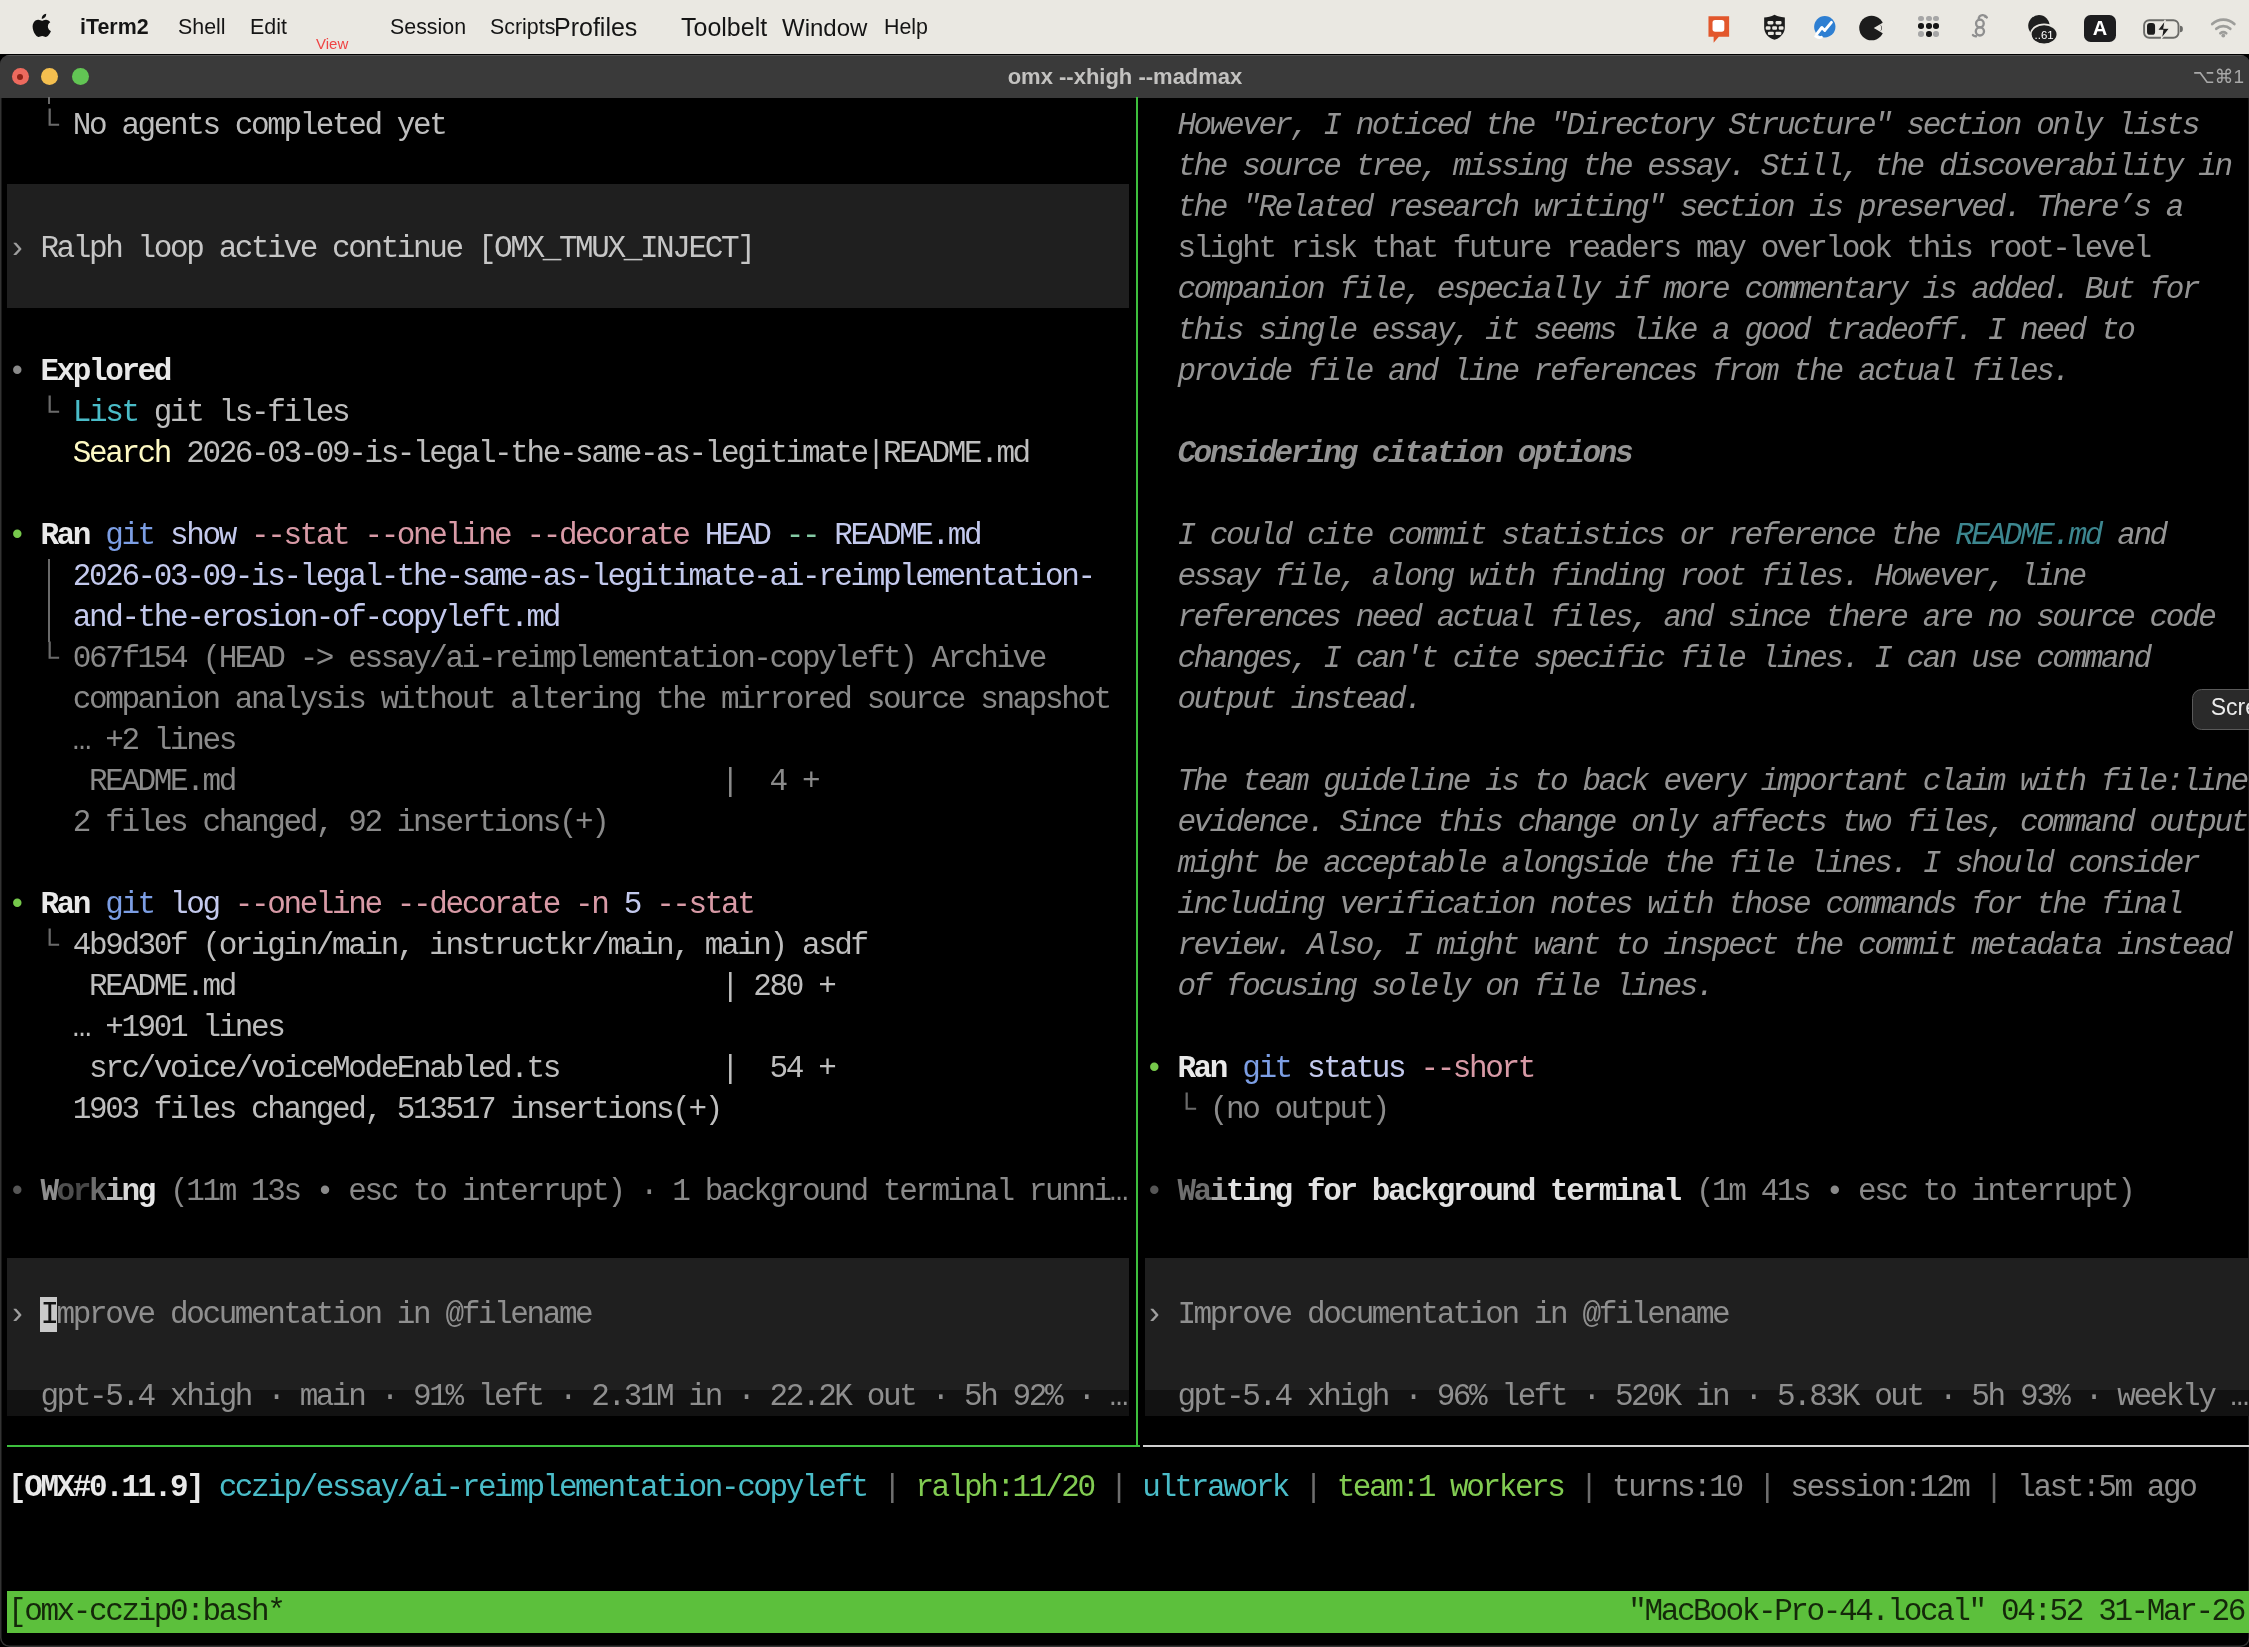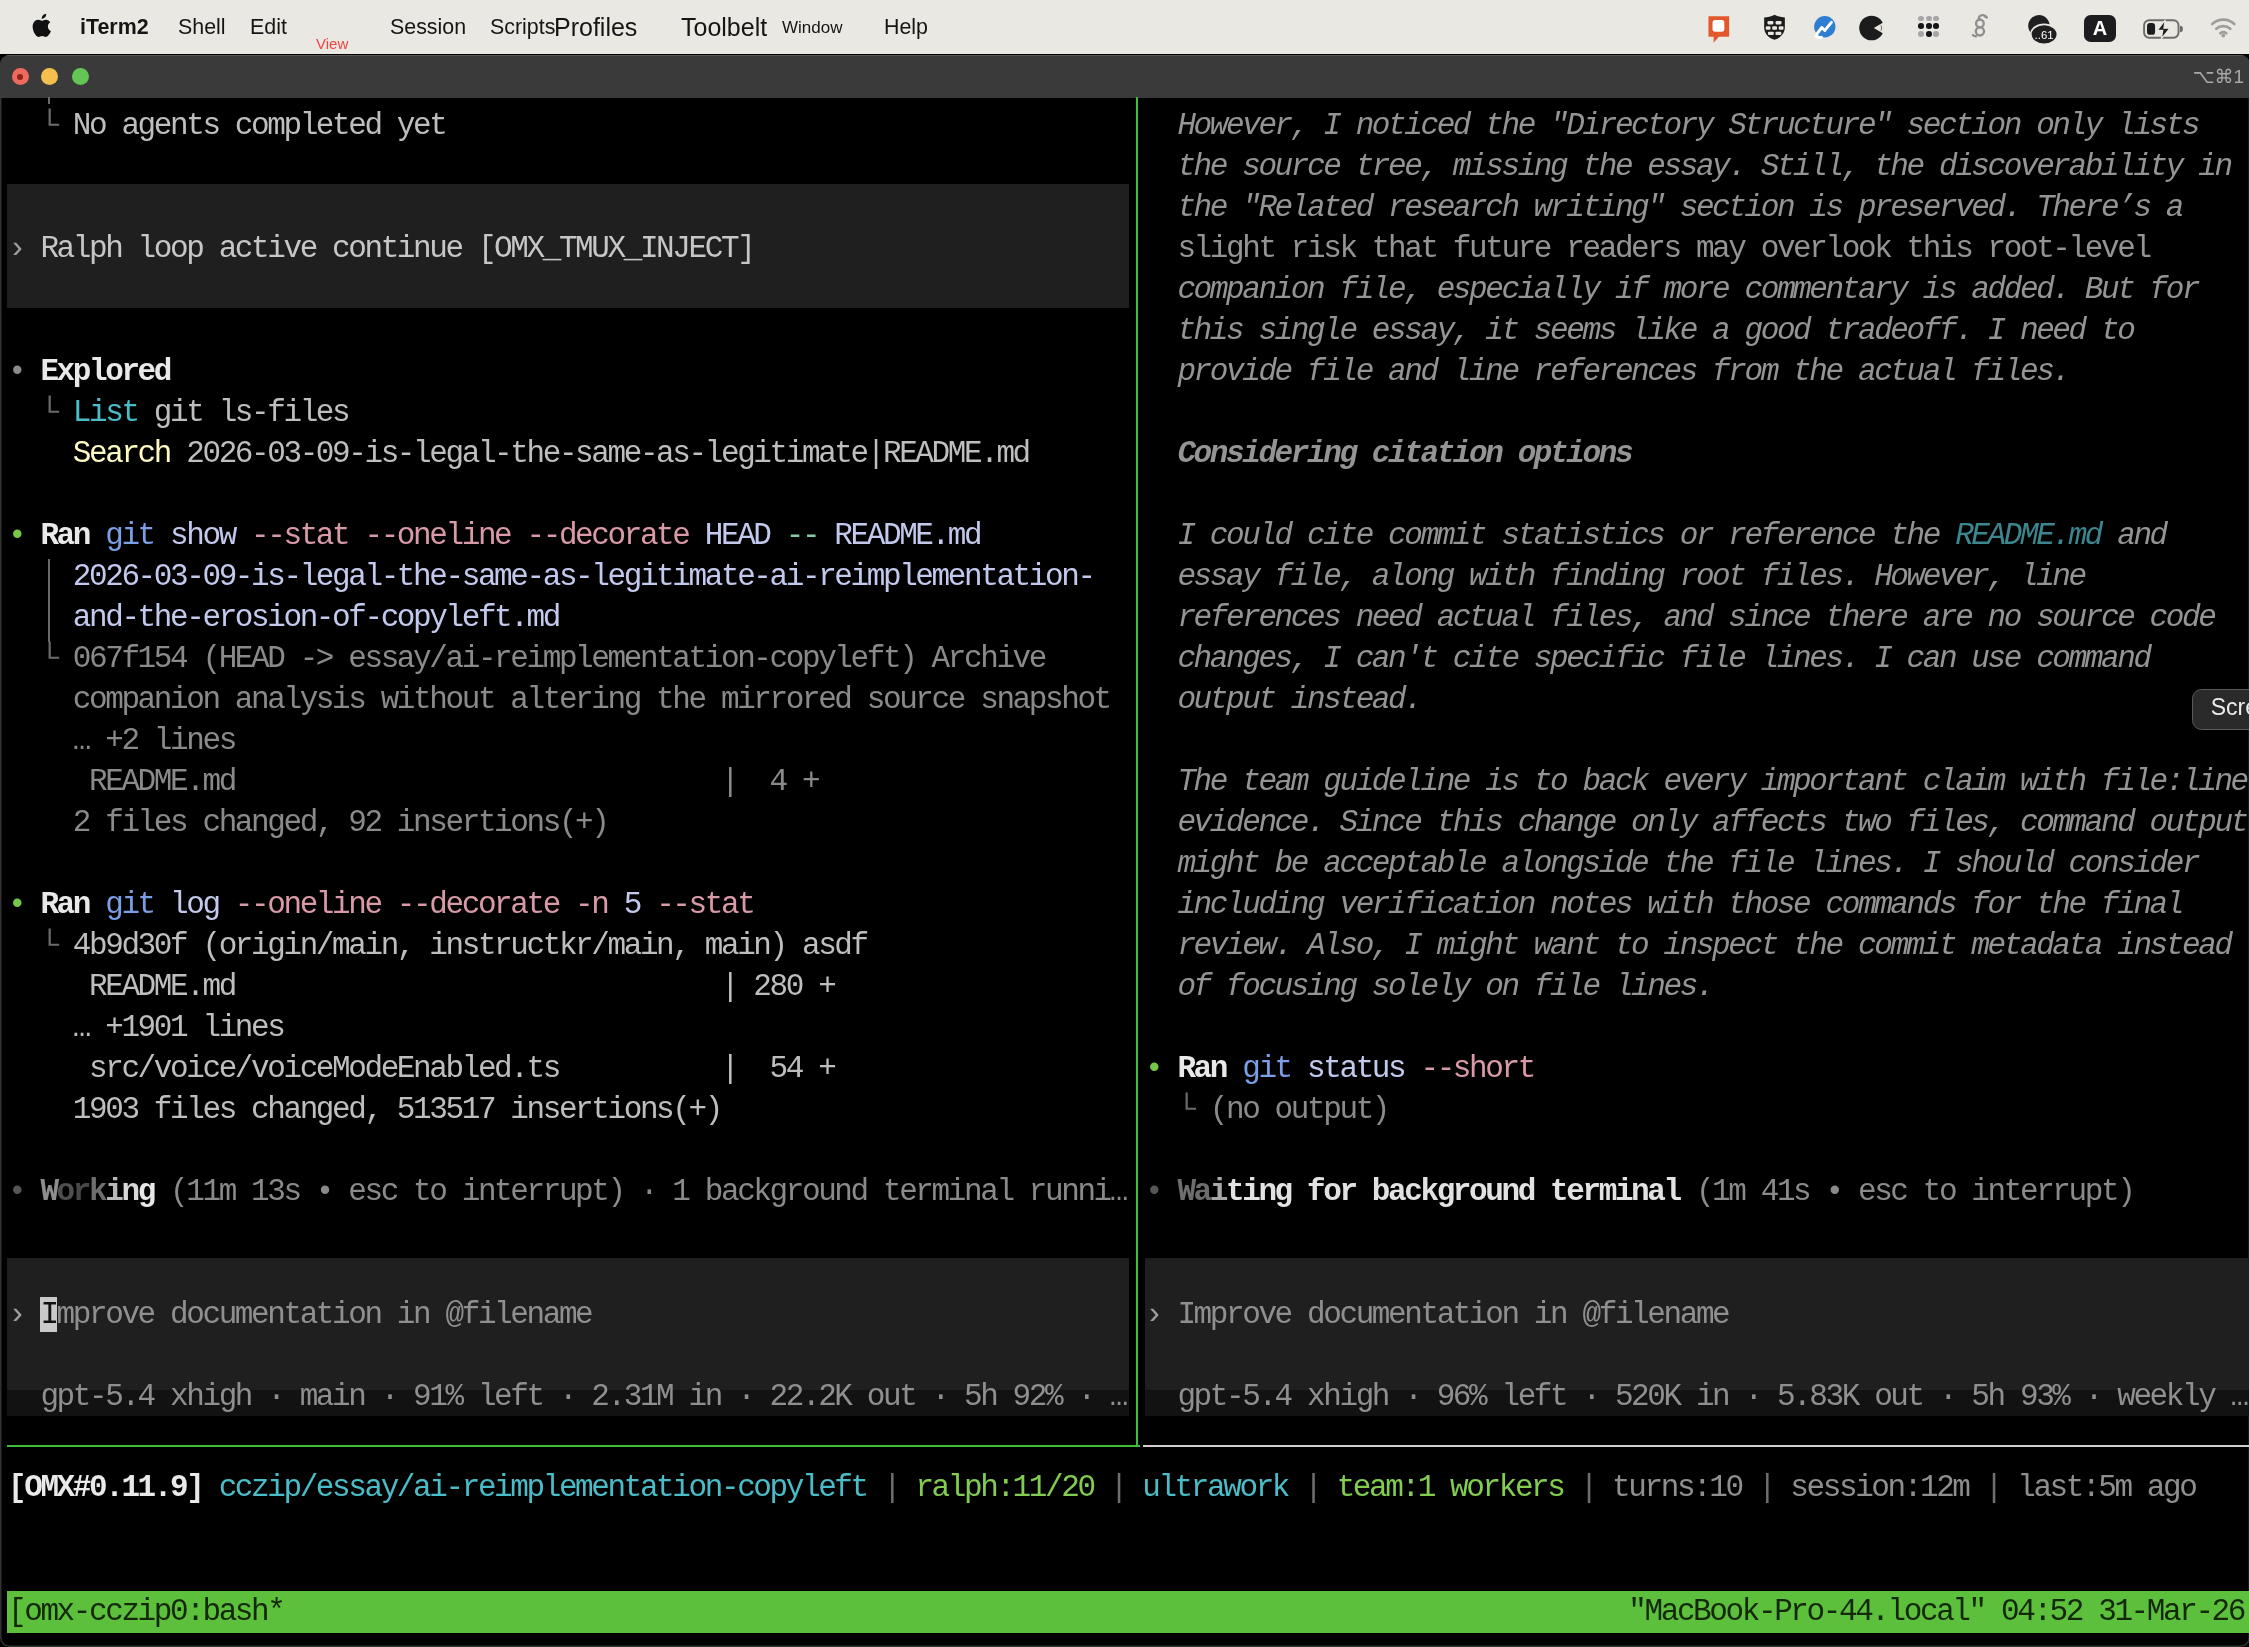--- a/index.html
+++ b/index.html
@@ -18,21 +18,21 @@
 <path fill="#111" d="M19.2 9.2c-2.5-.15-4.6 1.4-5.8 1.4-1.2 0-3.1-1.36-5-1.32-2.6.04-5 1.5-6.3 3.83-2.7 4.67-.7 11.6 1.9 15.4 1.3 1.86 2.8 3.95 4.8 3.87 1.9-.08 2.7-1.24 5-1.24 2.3 0 3 1.24 5 1.2 2.1-.04 3.4-1.9 4.7-3.76 1.5-2.16 2.1-4.25 2.1-4.36-.05-.02-4-1.55-4.1-6.1-.04-3.8 3.1-5.63 3.25-5.72-1.8-2.6-4.5-2.9-5.5-3.2zM17.6 5.8c1-1.26 1.75-3 1.55-4.8-1.5.06-3.3 1-4.4 2.27-.96 1.1-1.8 2.9-1.58 4.6 1.67.13 3.38-.85 4.43-2.1z"></path>
 </svg>
 <div style="position:absolute;left:80px;top:0;height:54px;line-height:55px;font-size:21.4px;font-weight:bold;color:#151515">iTerm2</div>
 <div style="position:absolute;left:178px;top:0;height:54px;line-height:55px;font-size:21.4px;color:#151515">Shell</div>
 <div style="position:absolute;left:250px;top:0;height:54px;line-height:55px;font-size:21.4px;color:#151515">Edit</div>
 <div style="position:absolute;left:316px;top:16px;height:54px;line-height:55px;font-size:15px;color:#ef4444">View</div>
 <div style="position:absolute;left:390px;top:0;height:54px;line-height:55px;font-size:21.4px;color:#151515">Session</div>
 <div style="position:absolute;left:490px;top:0;height:54px;line-height:55px;font-size:21.4px;color:#151515">Scripts</div>
 <div style="position:absolute;left:554px;top:0;height:52px;line-height:55px;font-size:25px;color:#151515">Profiles</div>
 <div style="position:absolute;left:681px;top:0;height:54px;line-height:55px;font-size:25px;color:#151515">Toolbelt</div>
-<div style="position:absolute;left:782px;top:0;height:54px;line-height:55px;font-size:17px;color:#151515">Window</div>
+<div style="position:absolute;left:782px;top:0;height:54px;line-height:55px;font-size:24px;color:#151515">Window</div>
 <div style="position:absolute;left:884px;top:0;height:65px;line-height:55px;font-size:21.4px;color:#151515">Help</div>
 <svg style="position:absolute;left:1707px;top:14px" width="23.6" height="29.5" viewBox="0 0 32 40">
 <path fill="#e2572c" d="M2 2 h28 v28 h-14 l-7 8 v-8 h-7 z" transform="translate(0,1)"></path>
 <rect x="7.5" y="8" width="16" height="16" rx="3.5" fill="#fff"></rect>
 </svg>
 <svg style="position:absolute;left:1763px;top:14px" width="23" height="26.6" viewBox="0 0 31 36">
 <path fill="#1c1c1c" d="M15.5 1 C20 3.5 25 4.5 29.5 4.8 V18 c0 8.5-6 14.5-14 17-8-2.5-14-8.5-14-17 V4.8 C6 4.5 11 3.5 15.5 1 z"></path>
 <g fill="#e9e7e1">
       <rect x="6" y="9.5" width="8" height="4.6" rx="1.5"></rect>
       <rect x="17" y="9.5" width="8" height="4.6" rx="1.5"></rect>
@@ -92,20 +92,21 @@
 <circle cx="18" cy="25.2" r="2.6" fill="#9d9d9a"></circle>
 </svg>
 
 <div style="position:absolute;left:0;top:55px;width:2250px;height:1592px;background:#000;border-radius:9.6px;overflow:hidden;box-shadow:inset 0 0 0 1.5px #333333">
 
   <div style="position:absolute;left:0;top:0;width:2250px;height:43px;background:#3a3a3a;border-top:0.7px solid #565656"></div>
   <div style="position:absolute;left:11.8px;top:13.3px;width:17px;height:17px;border-radius:50%;background:#ed6a5e"></div>
   <div style="position:absolute;left:17.3px;top:19px;width:5.9px;height:5.9px;border-radius:50%;background:#8e2317"></div>
   <div style="position:absolute;left:41px;top:13.3px;width:17px;height:17px;border-radius:50%;background:#f4bf4f"></div>
   <div style="position:absolute;left:72px;top:13.3px;width:17px;height:17px;border-radius:50%;background:#62c554"></div>
+  <div style="position:absolute;left:0;top:0;width:2250px;height:43px;text-align:center;line-height:44px;font-weight:bold;font-size:22px;color:#c3c2c0">omx --xhigh --madmax</div>
   <div style="position:absolute;right:5.9px;top:0;height:43px;line-height:44px;font-size:19px;color:#a8a8a8">⌥⌘1</div>
 </div>
 
 <div style="position:absolute;left:6.6px;top:184px;width:1122px;height:124px;background:#1f1f1f"></div>
 <div style="position:absolute;left:6.6px;top:1258px;width:1122px;height:132px;background:#1f1f1f"></div>
 <div style="position:absolute;left:1145px;top:1258px;width:1105px;height:132px;background:#1f1f1f"></div>
 <div style="position:absolute;left:6.6px;top:1390px;width:1122px;height:26px;background:#121212"></div>
 <div style="position:absolute;left:1145px;top:1390px;width:1105px;height:26px;background:#121212"></div>
 
 <div style="position:absolute;left:1136px;top:97px;width:2.2px;height:1348px;background:#3dbf3d"></div>

